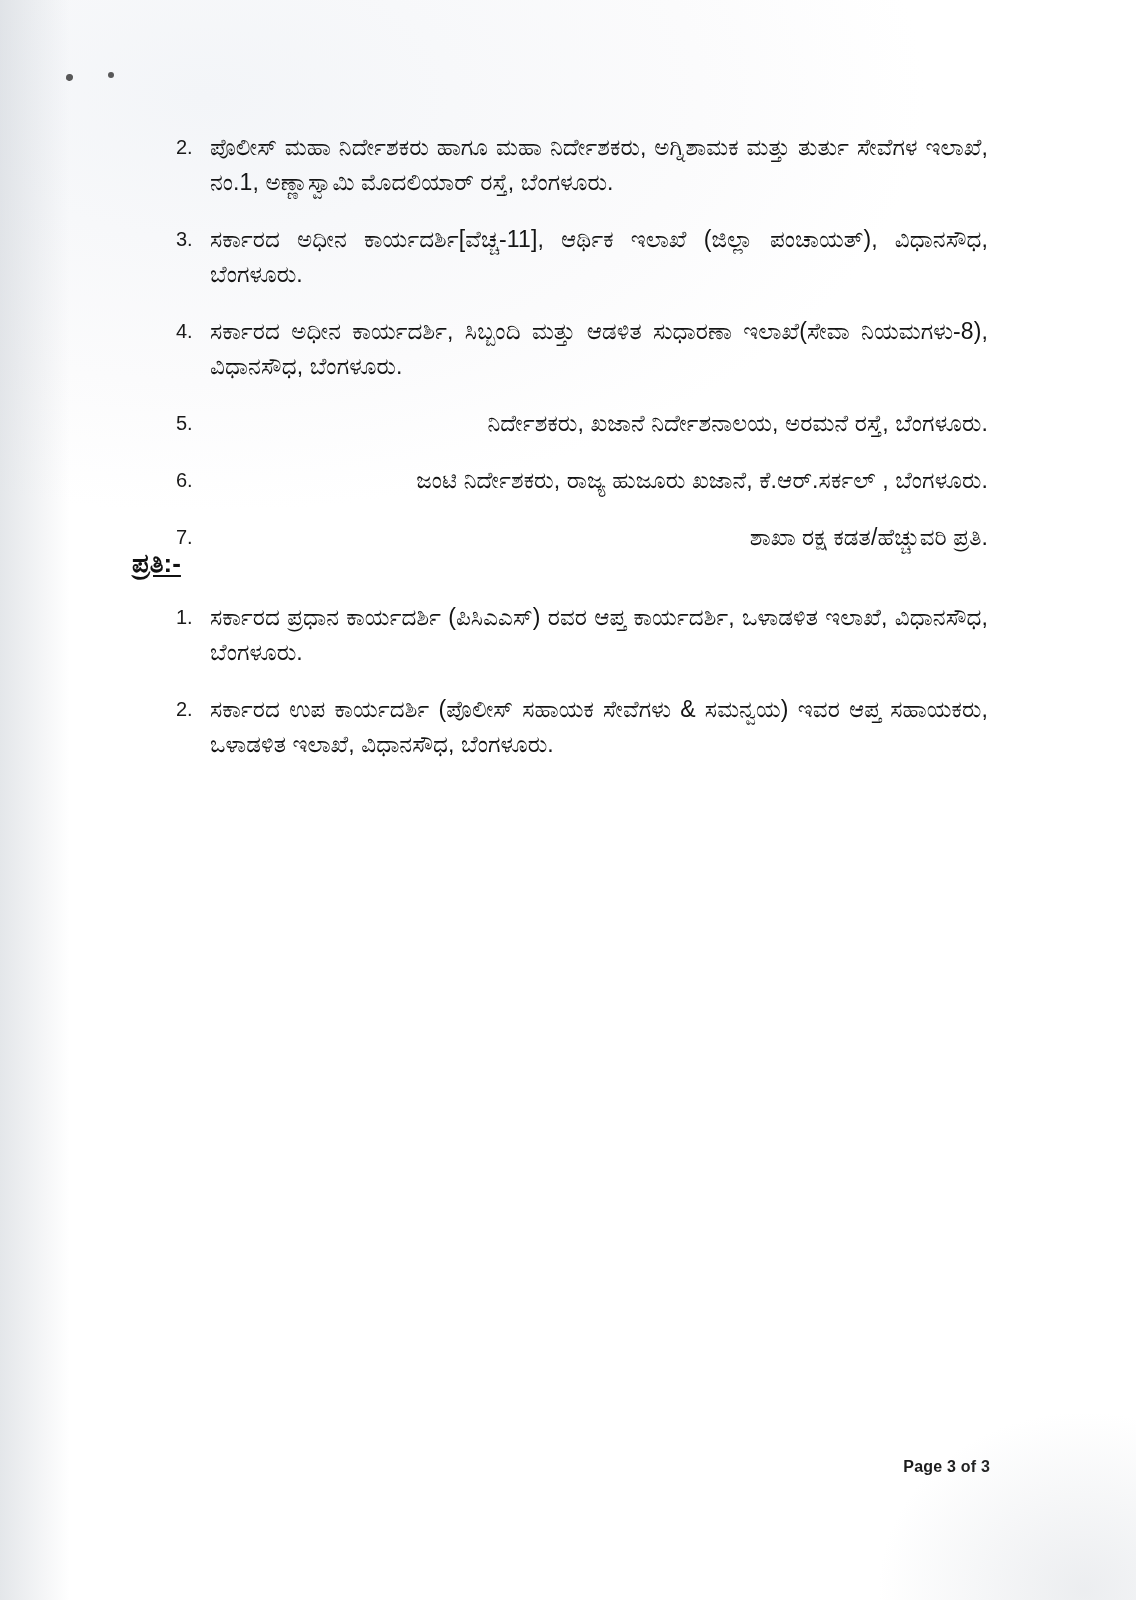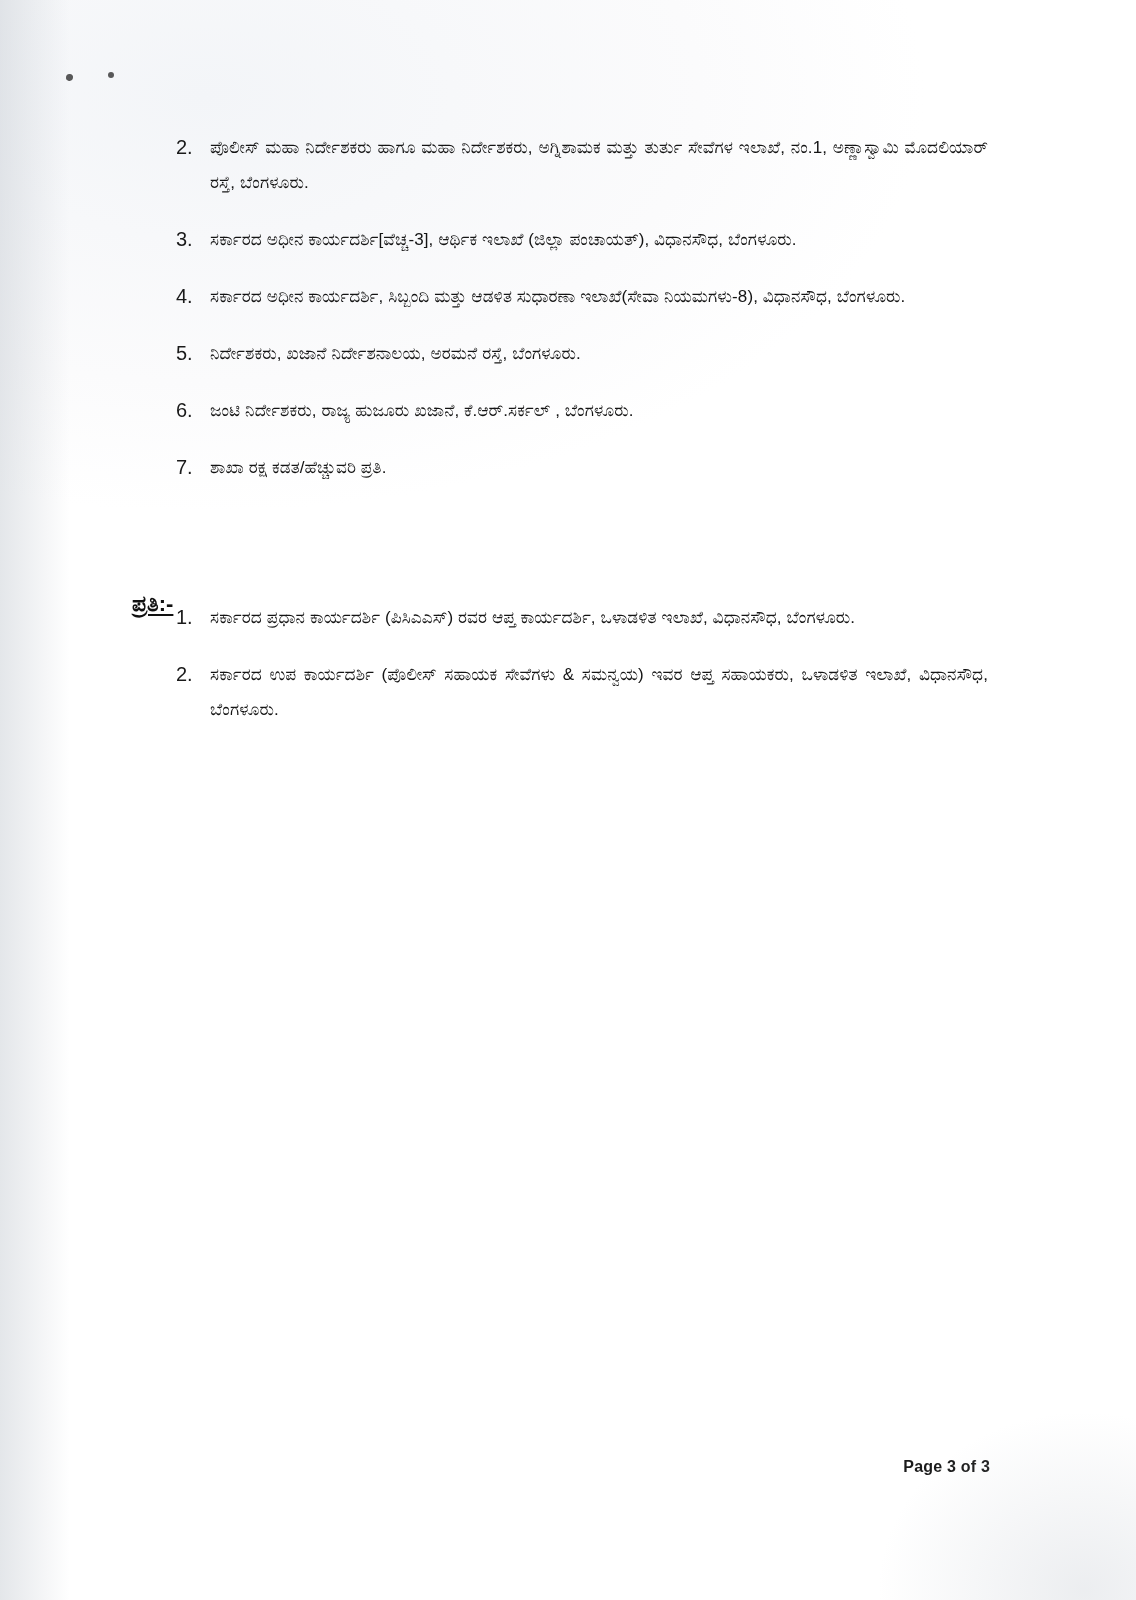--- a/index.html
+++ b/index.html
@@ -75,39 +75,38 @@
   }
   .num {
     flex: 0 0 34px;
     font-size: 20px;
     line-height: 35px;
     color: #1a1a1a;
     text-align: left;
   }
   .para {
     flex: 1 1 auto;
-    font-size: 17px;
+    font-size: 23px;
     line-height: 35px;
     color: #141414;
     text-align: justify;
     text-justify: inter-word;
     letter-spacing: 0.1px;
   }
-  .para.nojustify { text-align: left; }
+  .para.nojustify { text-align: right; }
 
   .section-head {
     position: absolute;
     left: 132px;
     top: 548px;
-    font-size: 22px;
+    font-size: 26px;
     font-weight: bold;
     color: #111111;
     text-decoration: underline;
     text-underline-offset: 3px;
-    margin-top: 43px;
   }
 
   .list-2 { top: 600px; }
 
   .footer {
     position: absolute;
     right: 146px;
     top: 1458px;
     font-size: 16px;
     font-weight: bold;
@@ -126,21 +125,21 @@
 
     <div class="list list-1">
 
       <div class="item">
         <div class="num">2.</div>
         <div class="para">ಪೊಲೀಸ್ ಮಹಾ ನಿರ್ದೇಶಕರು ಹಾಗೂ ಮಹಾ ನಿರ್ದೇಶಕರು, ಅಗ್ನಿಶಾಮಕ ಮತ್ತು ತುರ್ತು ಸೇವೆಗಳ ಇಲಾಖೆ, ನಂ.1, ಅಣ್ಣಾಸ್ವಾಮಿ ಮೊದಲಿಯಾರ್ ರಸ್ತೆ, ಬೆಂಗಳೂರು.</div>
       </div>
 
       <div class="item">
         <div class="num">3.</div>
-        <div class="para">ಸರ್ಕಾರದ ಅಧೀನ ಕಾರ್ಯದರ್ಶಿ[ವೆಚ್ಚ-3], ಆರ್ಥಿಕ ಇಲಾಖೆ (ಜಿಲ್ಲಾ ಪಂಚಾಯತ್), ವಿಧಾನಸೌಧ, ಬೆಂಗಳೂರು.</div>
+        <div class="para">ಸರ್ಕಾರದ ಅಧೀನ ಕಾರ್ಯದರ್ಶಿ[ವೆಚ್ಚ-11], ಆರ್ಥಿಕ ಇಲಾಖೆ (ಜಿಲ್ಲಾ ಪಂಚಾಯತ್), ವಿಧಾನಸೌಧ, ಬೆಂಗಳೂರು.</div>
       </div>
 
       <div class="item">
         <div class="num">4.</div>
         <div class="para">ಸರ್ಕಾರದ ಅಧೀನ ಕಾರ್ಯದರ್ಶಿ, ಸಿಬ್ಬಂದಿ ಮತ್ತು ಆಡಳಿತ ಸುಧಾರಣಾ ಇಲಾಖೆ(ಸೇವಾ ನಿಯಮಗಳು-8), ವಿಧಾನಸೌಧ, ಬೆಂಗಳೂರು.</div>
       </div>
 
       <div class="item">
         <div class="num">5.</div>
         <div class="para nojustify">ನಿರ್ದೇಶಕರು, ಖಜಾನೆ ನಿರ್ದೇಶನಾಲಯ, ಅರಮನೆ ರಸ್ತೆ, ಬೆಂಗಳೂರು.</div>

